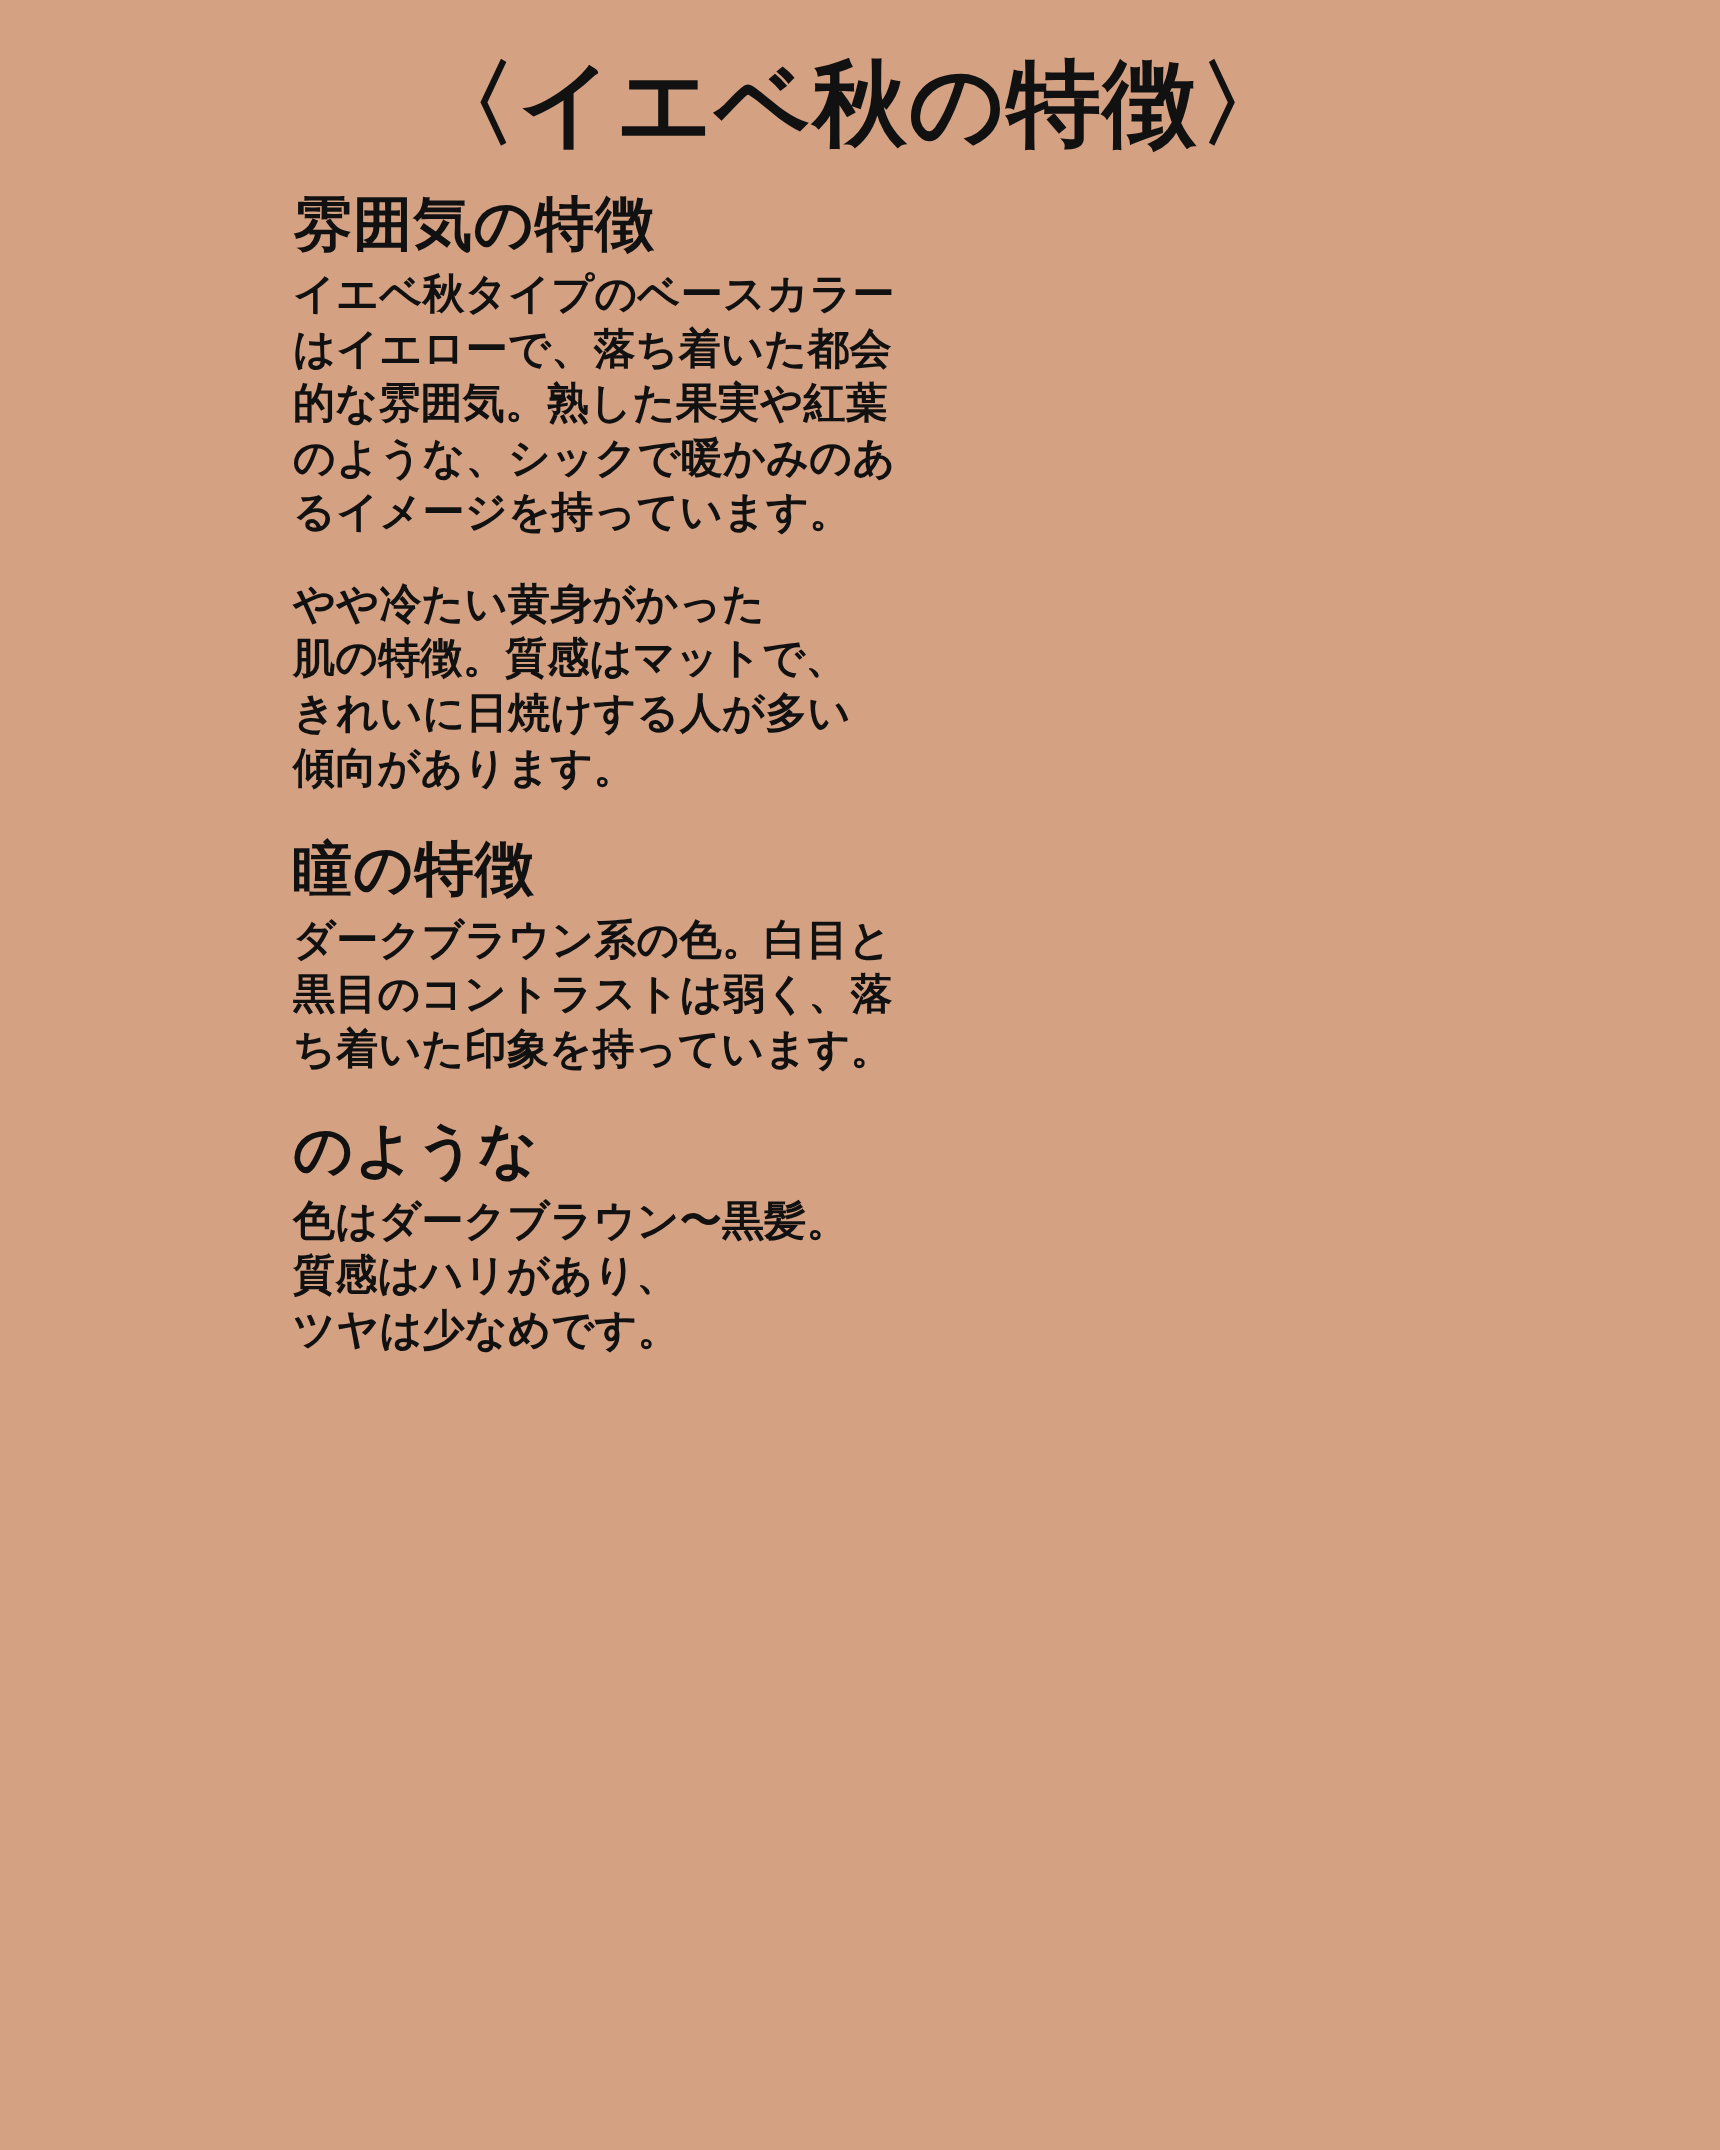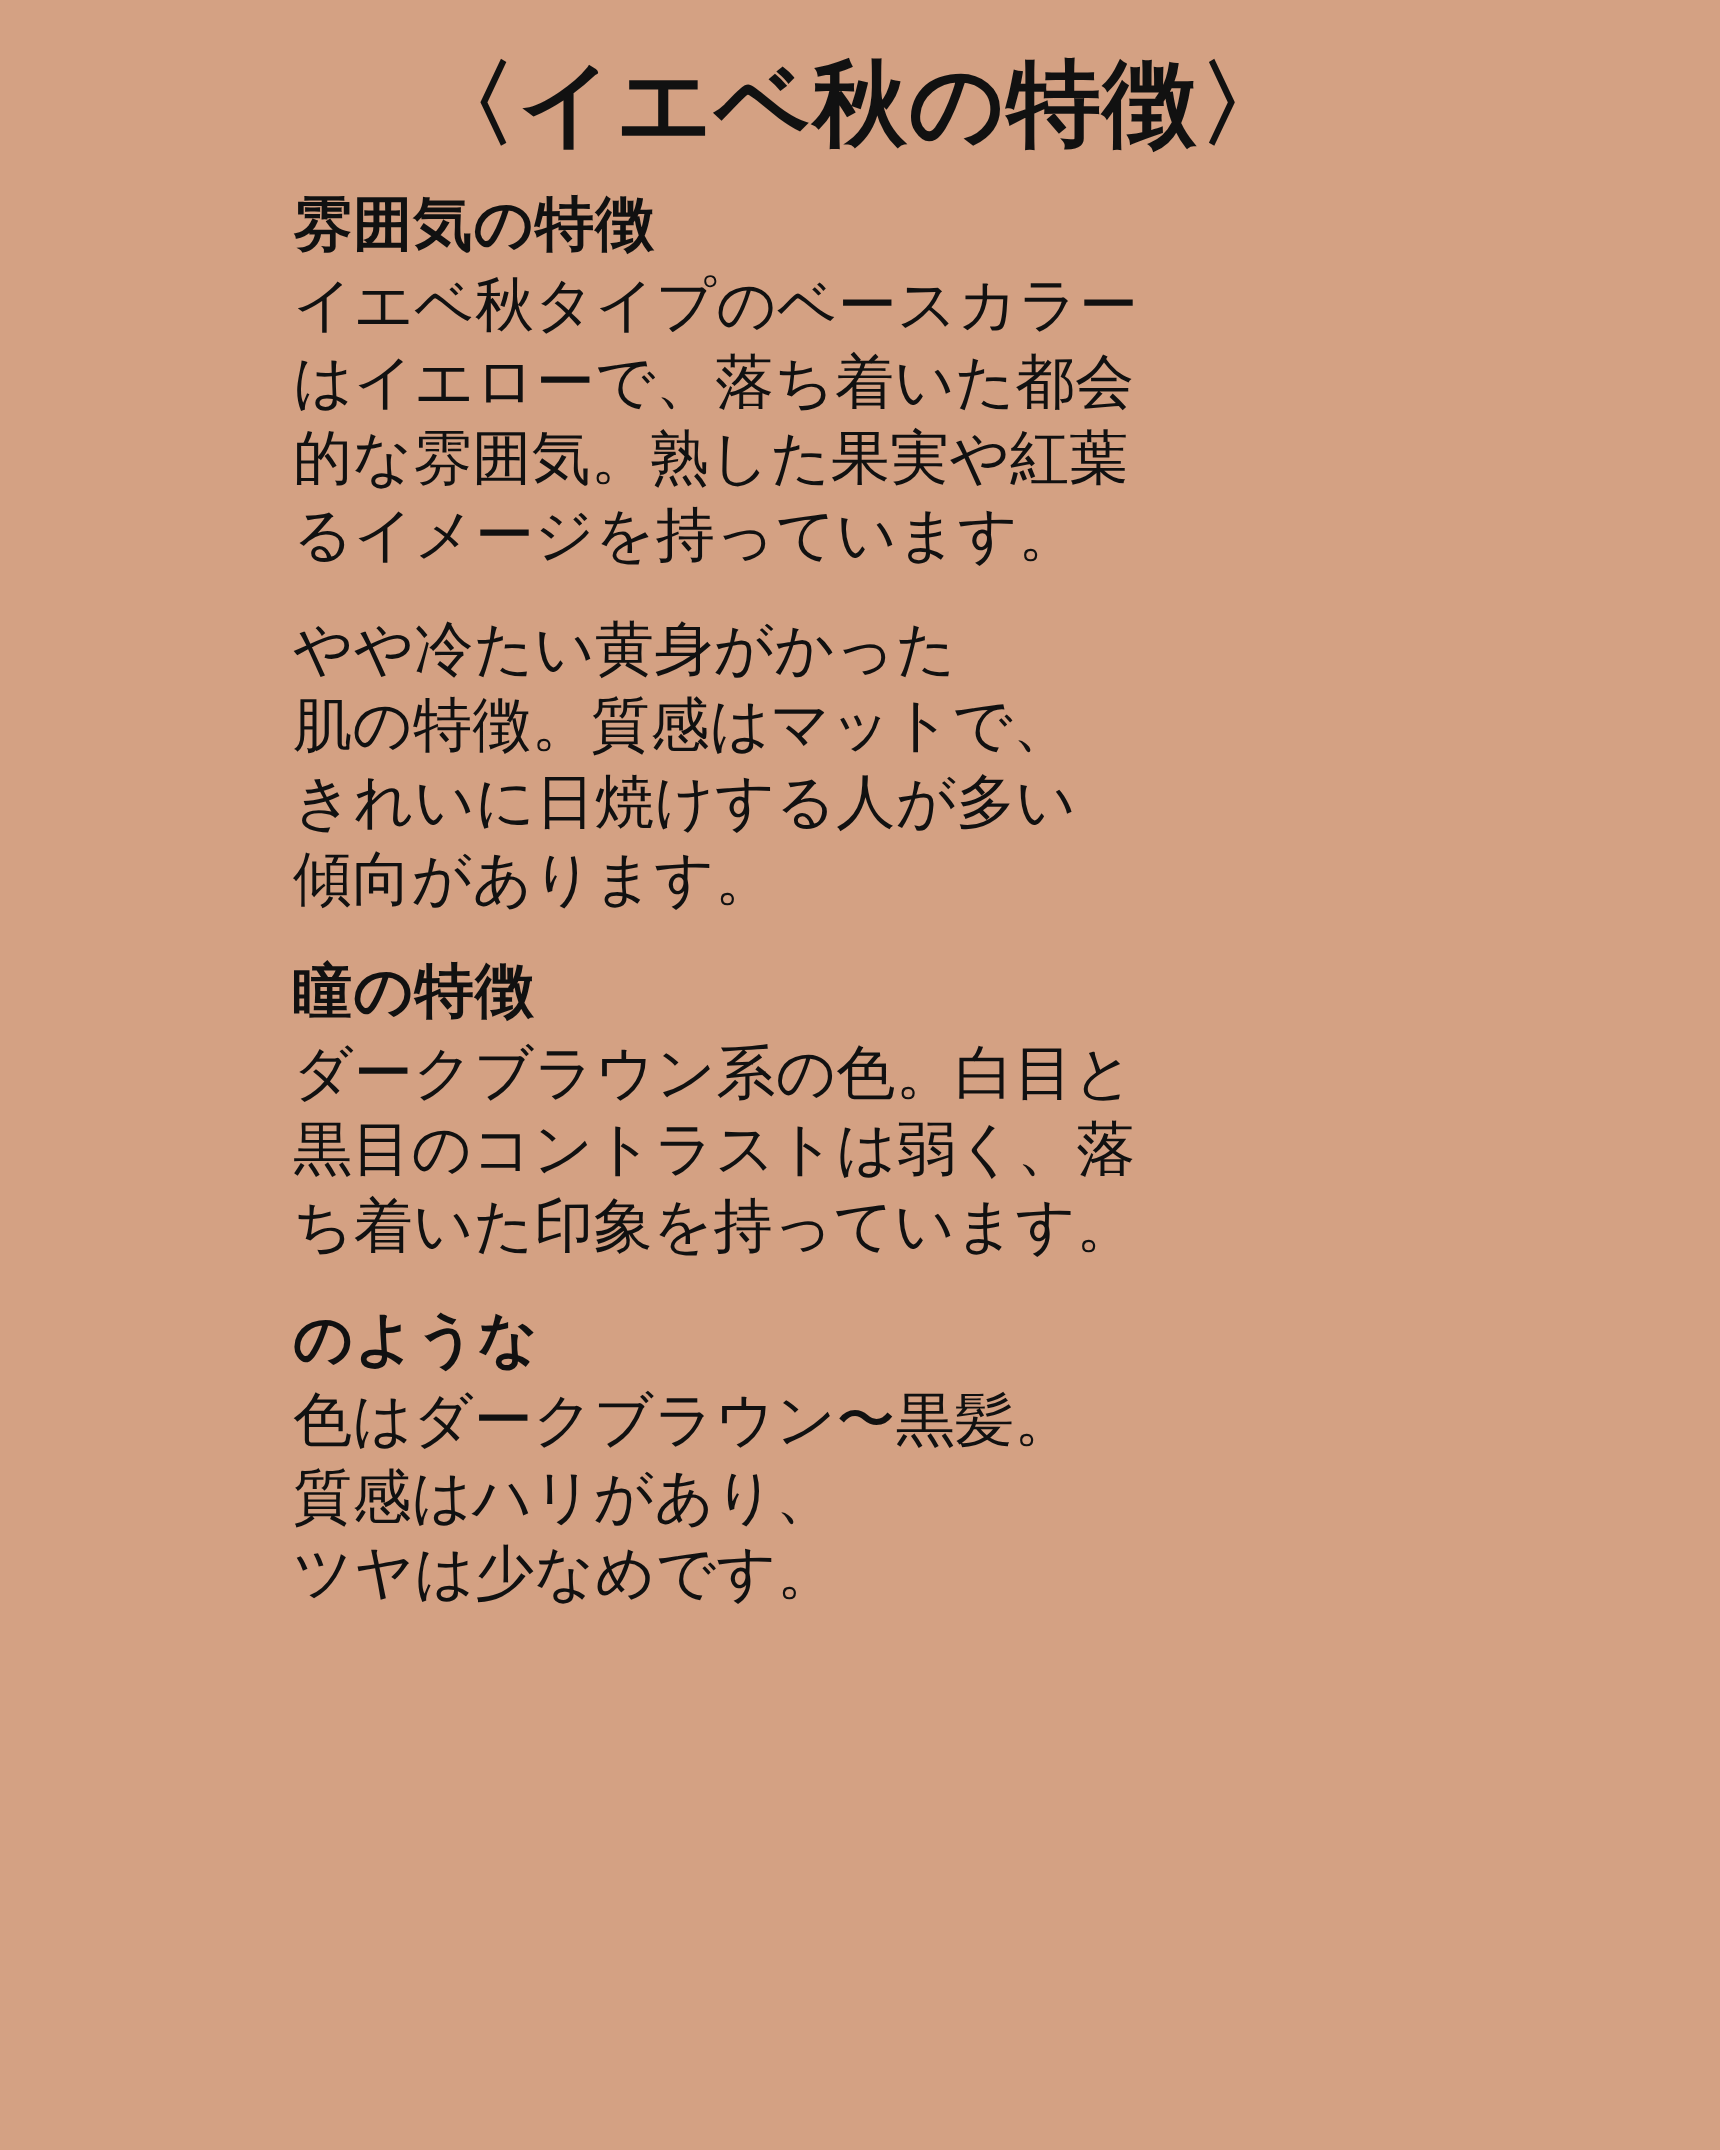--- a/index.html
+++ b/index.html
@@ -41,23 +41,23 @@
     margin-top: 37px;
   }
   .section-heading {
     font-size: 59px;
     line-height: 1.28;
     font-weight: 700;
     letter-spacing: 0.02em;
     margin: 0 0 4.8px 0;
   }
   .section-body {
-    font-size: 59px;
+    font-size: 42px;
     line-height: 1.30;
-    font-weight: 400;
+    font-weight: 700;
     letter-spacing: 0.005em;
     margin: 0;
   }
   .section-body .line {
     display: block;
     white-space: nowrap;
   }
 </style>
 </head>
 <body style="background: rgb(212, 161, 131); color: rgb(17, 17, 17);">
@@ -65,20 +65,21 @@
 <div class="page">
 
   <h1 class="doc-title">〈イエベ秋の特徴〉</h1>
 
   <div class="section">
     <div class="section-heading">雰囲気の特徴</div>
     <div class="section-body">
       <span class="line">イエベ秋タイプのベースカラー</span>
       <span class="line">はイエローで、落ち着いた都会</span>
       <span class="line">的な雰囲気。熟した果実や紅葉</span>
+      <span class="line">のような、シックで暖かみのあ</span>
       <span class="line">るイメージを持っています。</span>
     </div>
   </div>
 
   <div class="section">
     <div class="section-body">
       <span class="line">やや冷たい黄身がかった</span>
       <span class="line">肌の特徴。質感はマットで、</span>
       <span class="line">きれいに日焼けする人が多い</span>
       <span class="line">傾向があります。</span>

